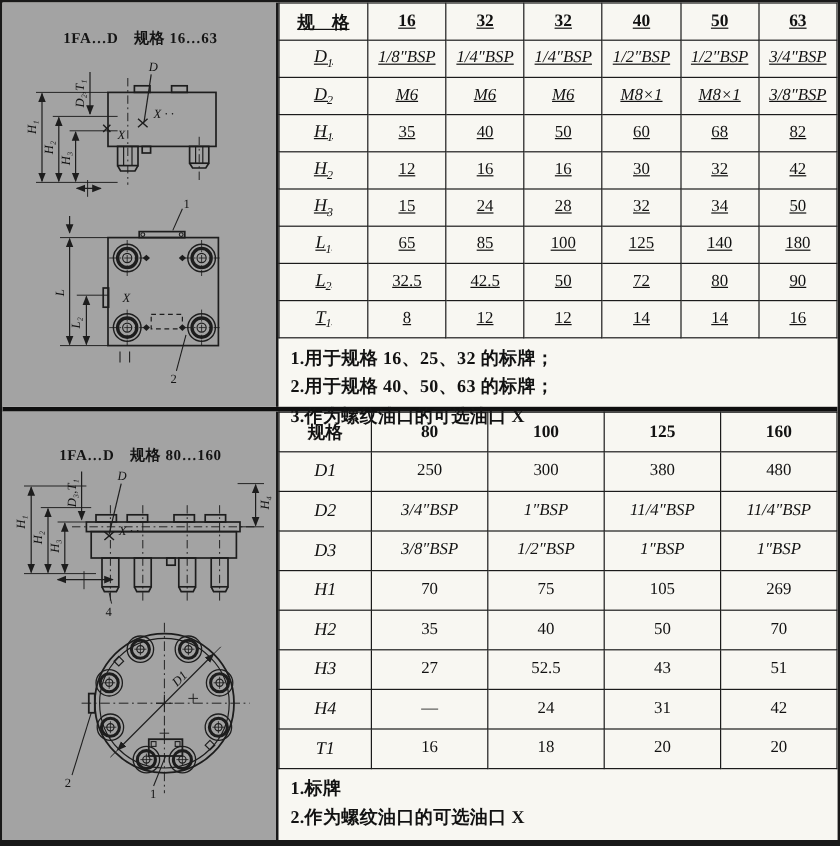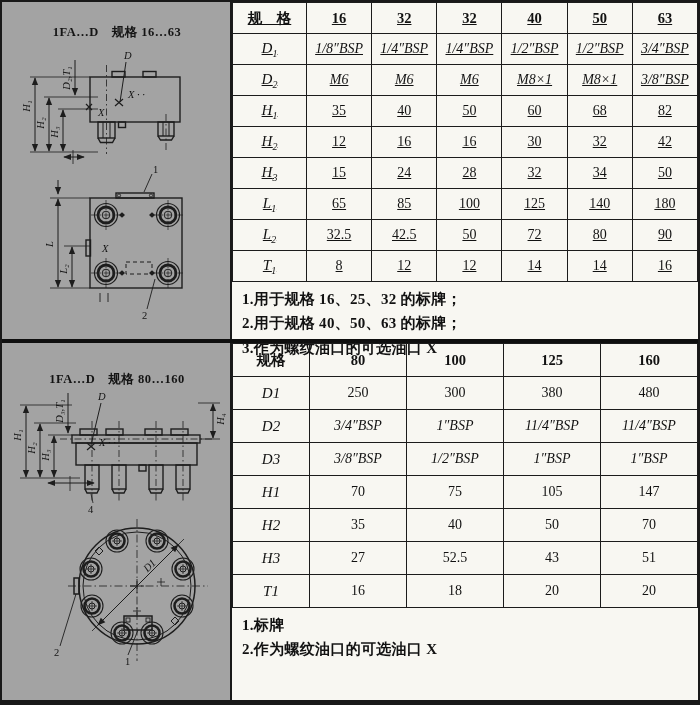--- a/index.html
+++ b/index.html
@@ -426,35 +426,42 @@
           <td class="it">3/8″BSP</td>
           <td class="it">1/2″BSP</td>
           <td class="it">1″BSP</td>
           <td class="it">1″BSP</td>
         </tr>
         <tr>
           <td class="lbl"><i>H1</i></td>
           <td>70</td>
           <td>75</td>
           <td>105</td>
-          <td>147</td>
+          <td>269</td>
         </tr>
         <tr>
           <td class="lbl"><i>H2</i></td>
           <td>35</td>
           <td>40</td>
           <td>50</td>
           <td>70</td>
         </tr>
         <tr>
           <td class="lbl"><i>H3</i></td>
           <td>27</td>
           <td>52.5</td>
           <td>43</td>
           <td>51</td>
+        </tr>
+        <tr>
+          <td class="lbl"><i>H4</i></td>
+          <td>—</td>
+          <td>24</td>
+          <td>31</td>
+          <td>42</td>
         </tr>
         <tr>
           <td class="lbl"><i>T1</i></td>
           <td>16</td>
           <td>18</td>
           <td>20</td>
           <td>20</td>
         </tr>
         </tbody>
       </table>

